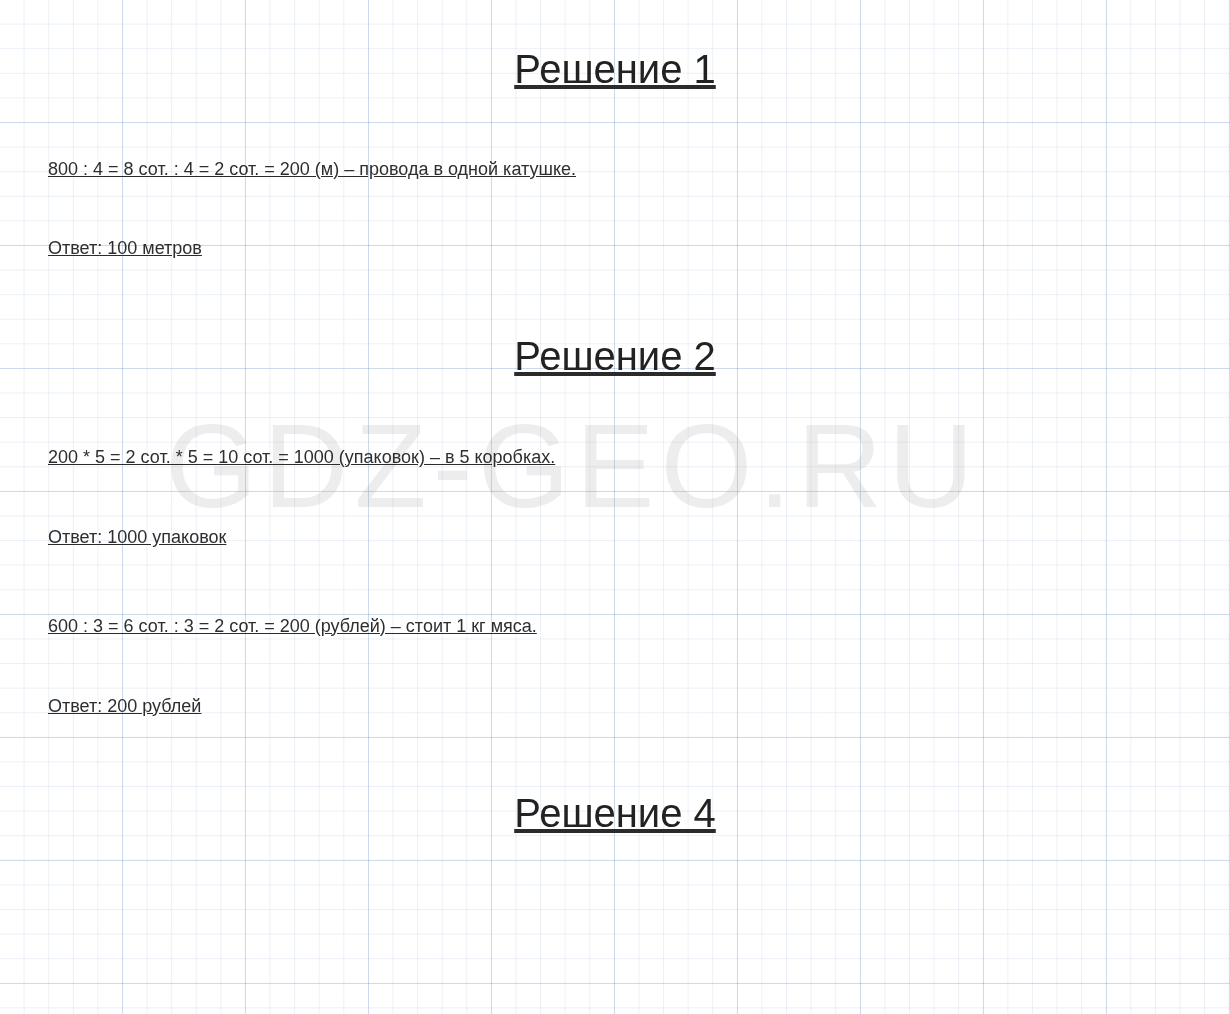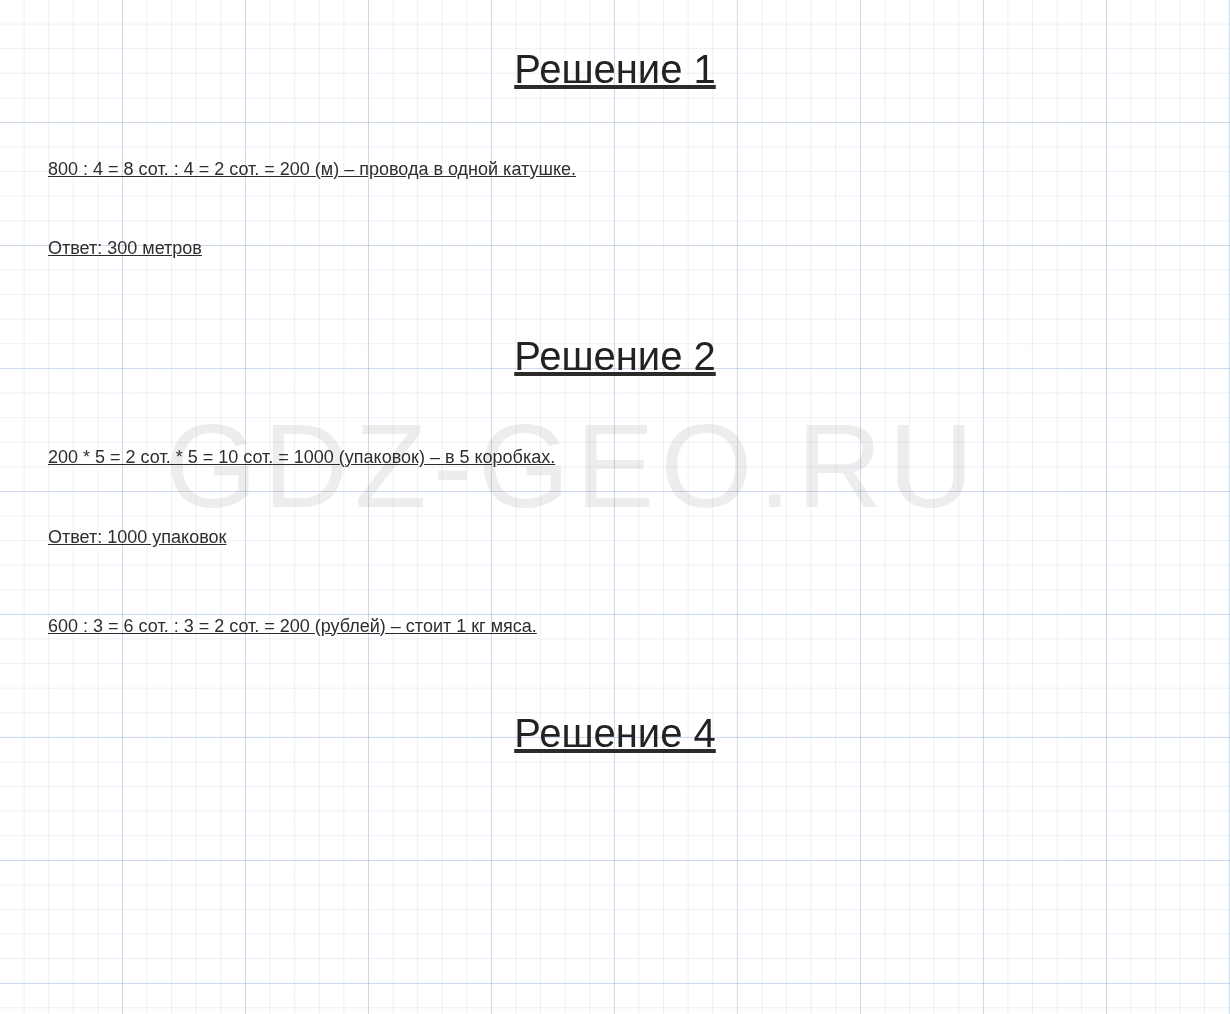--- a/index.html
+++ b/index.html
@@ -102,31 +102,32 @@
 <body>
 
 <div class="grid-bg"></div>
 <div class="watermark">GDZ-GEO.RU</div>
 
 <div class="page">
 
   <section class="solution-block" id="block-1">
     <h2 class="solution-title">Решение 1</h2>
     <p class="solution-line line-calc">800 : 4 = 8 сот. : 4 = 2 сот. = 200 (м) – провода в одной катушке.</p>
-    <p class="solution-line line-answer">Ответ: 300 метров</p>
+    <p class="solution-line line-answer">Ответ: 100 метров</p>
   </section>
 
   <section class="solution-block" id="block-2">
     <h2 class="solution-title">Решение 2</h2>
     <p class="solution-line line-calc">200 * 5 = 2 сот. * 5 = 10 сот. = 1000 (упаковок) – в 5 коробках.</p>
     <p class="solution-line line-answer">Ответ: 1000 упаковок</p>
   </section>
 
   <section class="solution-block" id="block-3">
     <p class="solution-line line-calc">600 : 3 = 6 сот. : 3 = 2 сот. = 200 (рублей) – стоит 1 кг мяса.</p>
+    <p class="solution-line line-answer">Ответ: 200 рублей</p>
   </section>
 
   <section class="solution-block" id="block-4">
     <h2 class="solution-title">Решение 4</h2>
 
   </section>
 
 </div>
 
 </body></html>

